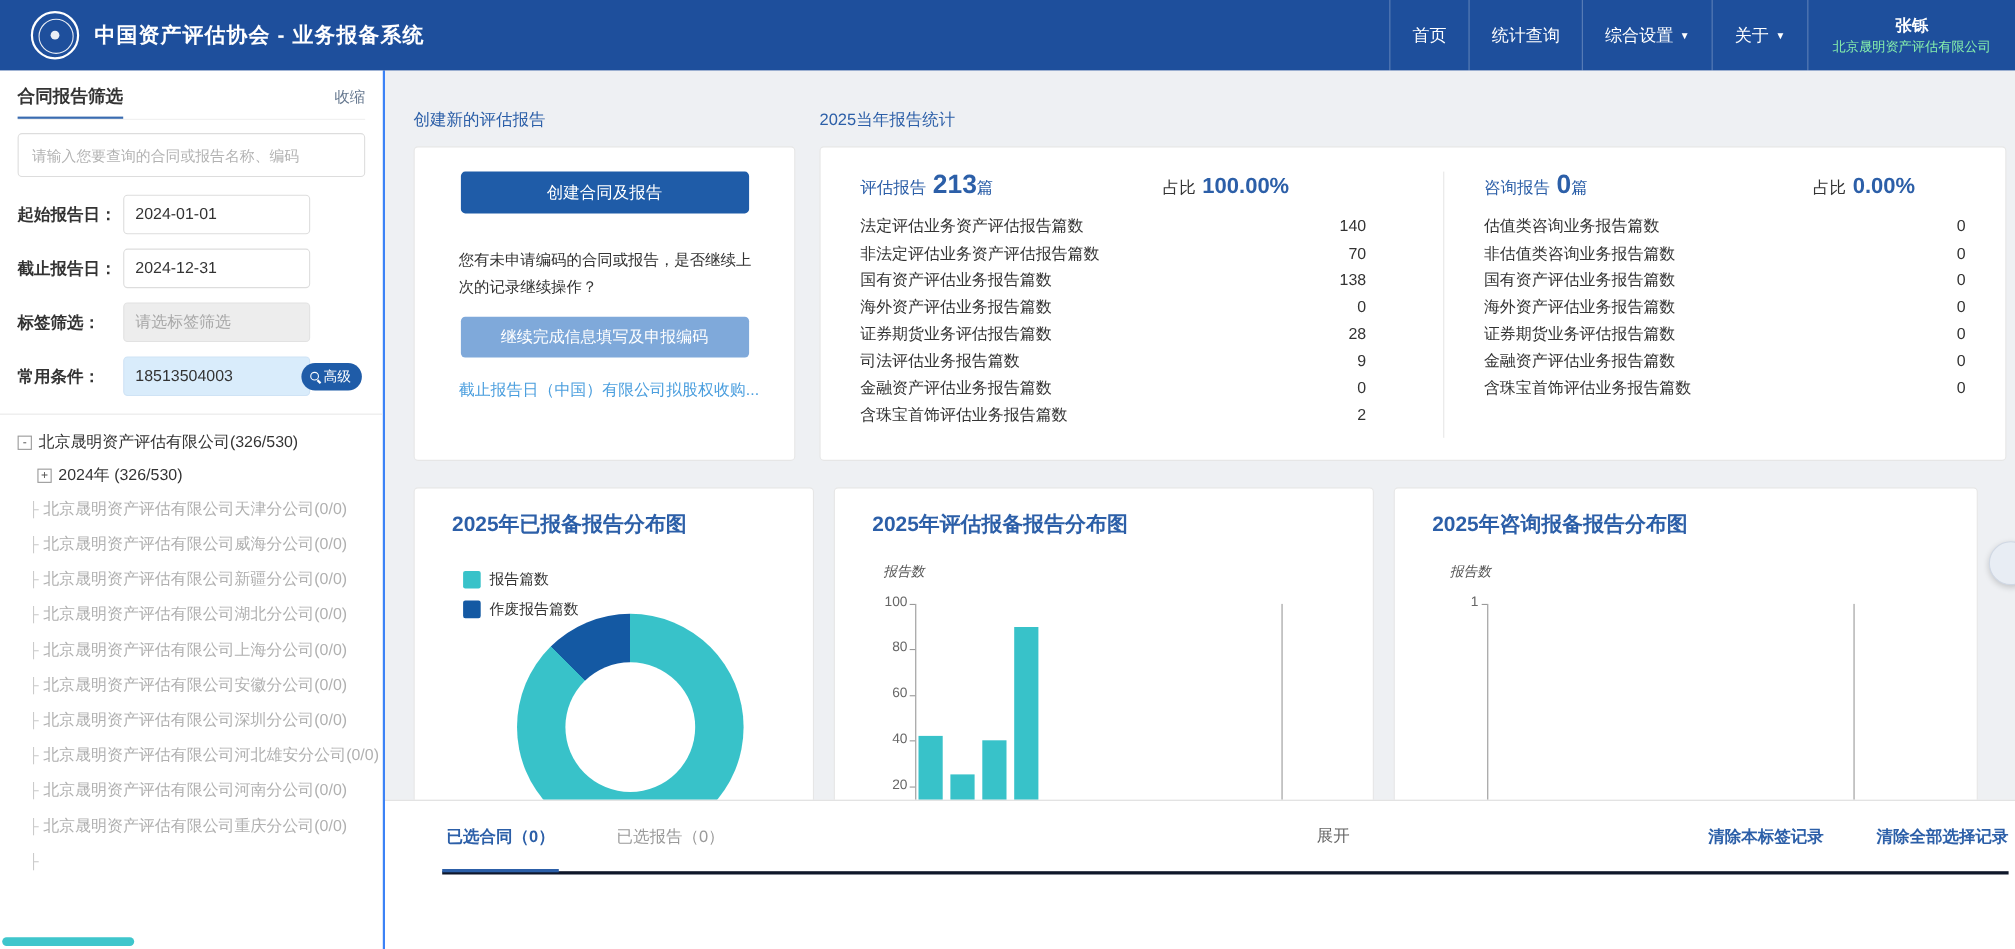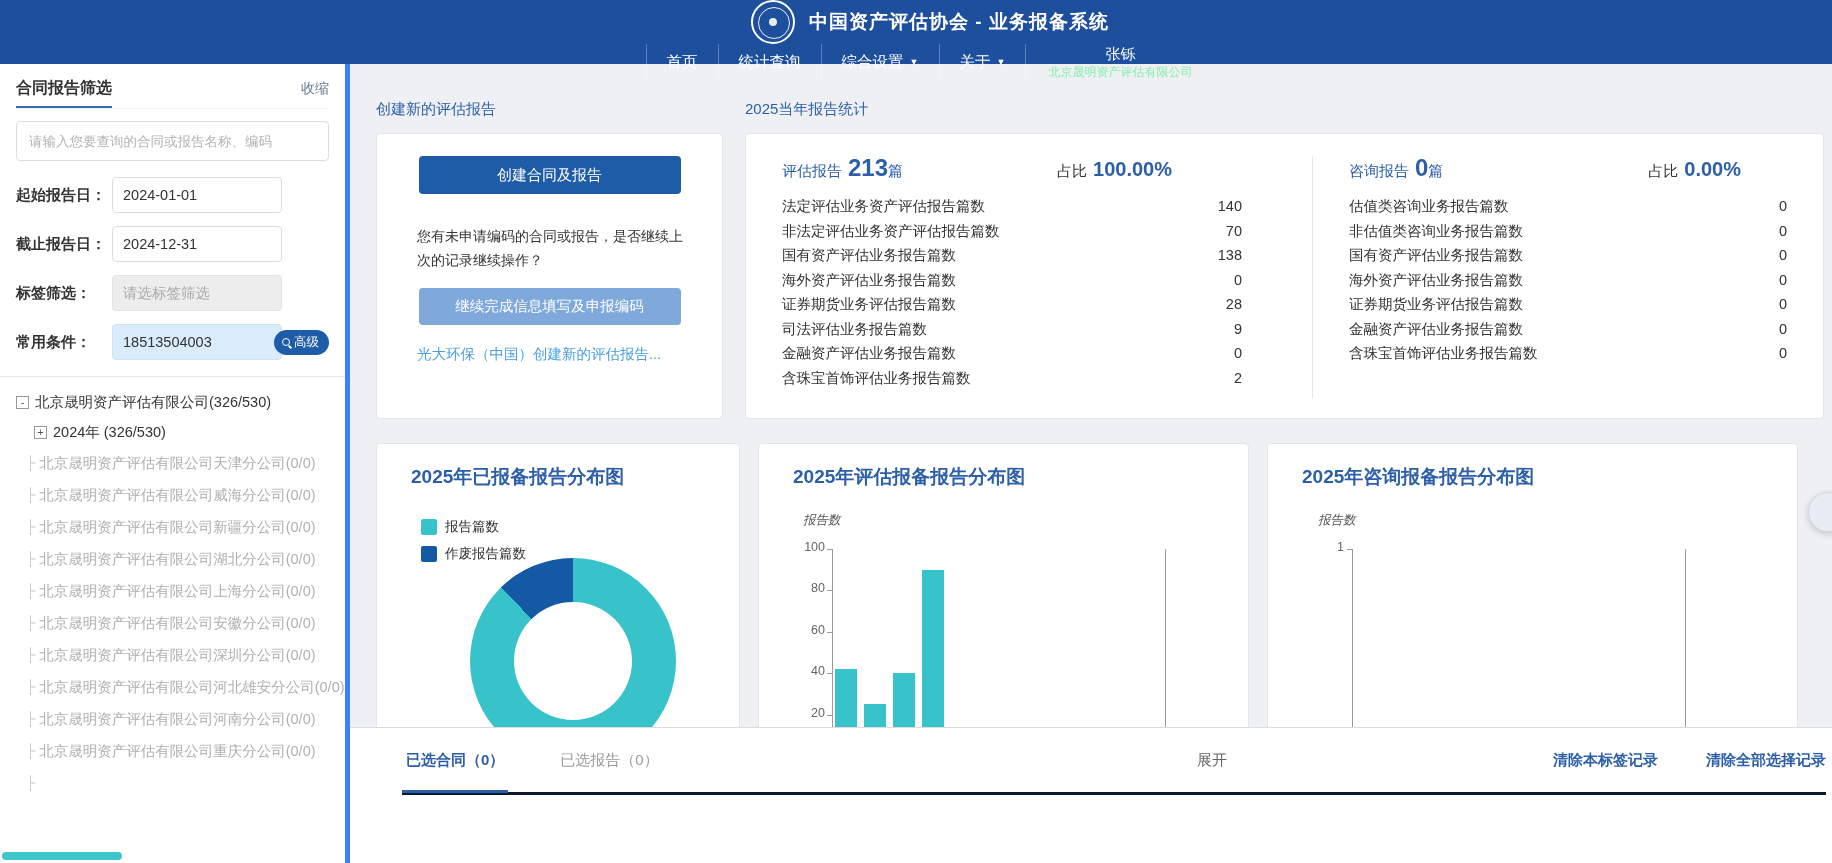--- a/index.html
+++ b/index.html
@@ -4,40 +4,40 @@
 <style>
   * { margin:0; padding:0; box-sizing:border-box; }
   html,body { width:1832px; height:863px; }
   body {
     position:relative; overflow:hidden; background:#eef0f3;
     font-family:"Liberation Sans","DejaVu Sans",sans-serif; color:#333;
   }
 
   
   .topbar { position:absolute; top:0; left:0; width:100%; height:64px; background:#1e4f9c;
-    display:flex; align-items:center; justify-content:space-between; padding-left:28px; color:#fff; z-index:40;flex-direction:column; }
+    display:flex; align-items:center; justify-content:space-between; padding-left:28px; color:#fff; z-index:40; }
   .brand { display:flex; align-items:center; gap:14px; }
   .logo { width:44px; height:44px; border:2px solid #fff; border-radius:50%; position:relative; flex:none; }
   .logo::after { content:""; position:absolute; left:5px; top:5px; width:30px; height:30px;
     border:1px solid rgba(255,255,255,.9); border-radius:50%; }
   .logo::before { content:""; position:absolute; left:16px; top:16px; width:8px; height:8px;
     background:rgba(255,255,255,.9); border-radius:50%; }
   .app-title { font-size:19px; font-weight:600; letter-spacing:1px; }
   .topnav { display:flex; align-items:stretch; height:64px; }
   .nav-sep { width:1px; background:rgba(255,255,255,.28); }
   .nav-item { display:flex; align-items:center; padding:0 20px; font-size:15.5px; cursor:pointer; white-space:nowrap; }
   .caret { font-size:9px; margin-left:6px; }
   .user-block { display:flex; flex-direction:column; justify-content:center; align-items:center;
     padding:0 22px; cursor:pointer; }
-  .user-name { font-size:15px; font-weight:400; line-height:20px; }
+  .user-name { font-size:15px; font-weight:700; line-height:20px; }
   .user-company { font-size:12px; color:#86efac; line-height:16px; white-space:nowrap; }
 
   
   .sidebar { position:absolute; top:64px; left:0; width:350px; bottom:0; background:#fff;
-    border-right:5px solid #3b82f6; z-index:20; padding:14px 16px 0; overflow:hidden; }
+    border-right:2px solid #3b82f6; z-index:20; padding:14px 16px 0; overflow:hidden; }
   .filter-head { display:flex; justify-content:space-between; align-items:flex-start; margin-bottom:12px;
     border-bottom:1px solid #f0f0f0; }
   .filter-title { font-size:16px; font-weight:600; color:#333; padding-bottom:7px;
     border-bottom:2px solid #3a6bb0; }
   .collapse-link { font-size:14px; color:#66788f; cursor:pointer; padding-top:2px; }
   .search-input { width:100%; height:40px; border:1px solid #ddd; border-radius:4px; padding:0 12px;
     font-size:13.5px; color:#333; margin-bottom:16px; outline:none; font-family:inherit; }
   .search-input::placeholder { color:#b3b3b3; }
   .form-row { display:flex; align-items:center; margin-bottom:13px; }
   .form-label { width:96px; flex:none; font-size:15px; color:#333; font-weight:600; }
@@ -268,21 +268,21 @@
     <div class="sec-title create">创建新的评估报告</div>
     <div class="sec-title">2025当年报告统计</div>
   </div>
 
   <div class="top-row">
 
     <div class="card create-card">
       <button class="btn-primary">创建合同及报告</button>
       <div class="prompt-text">您有未申请编码的合同或报告，是否继续上次的记录继续操作？</div>
       <button class="btn-continue">继续完成信息填写及申报编码</button>
-      <a class="draft-link">光大环保（中国）创建新的评估报告...</a>
+      <a class="draft-link">截止报告日（中国）有限公司拟股权收购...</a>
     </div>
 
     <div class="card stats-card">
       <div class="stats-col left">
         <div class="stats-head">
           <span class="stats-cat">评估报告</span>
           <span class="stats-count">213</span>
           <span class="stats-unit">篇</span>
           <span class="share-group">
             <span class="share-label">占比</span>

